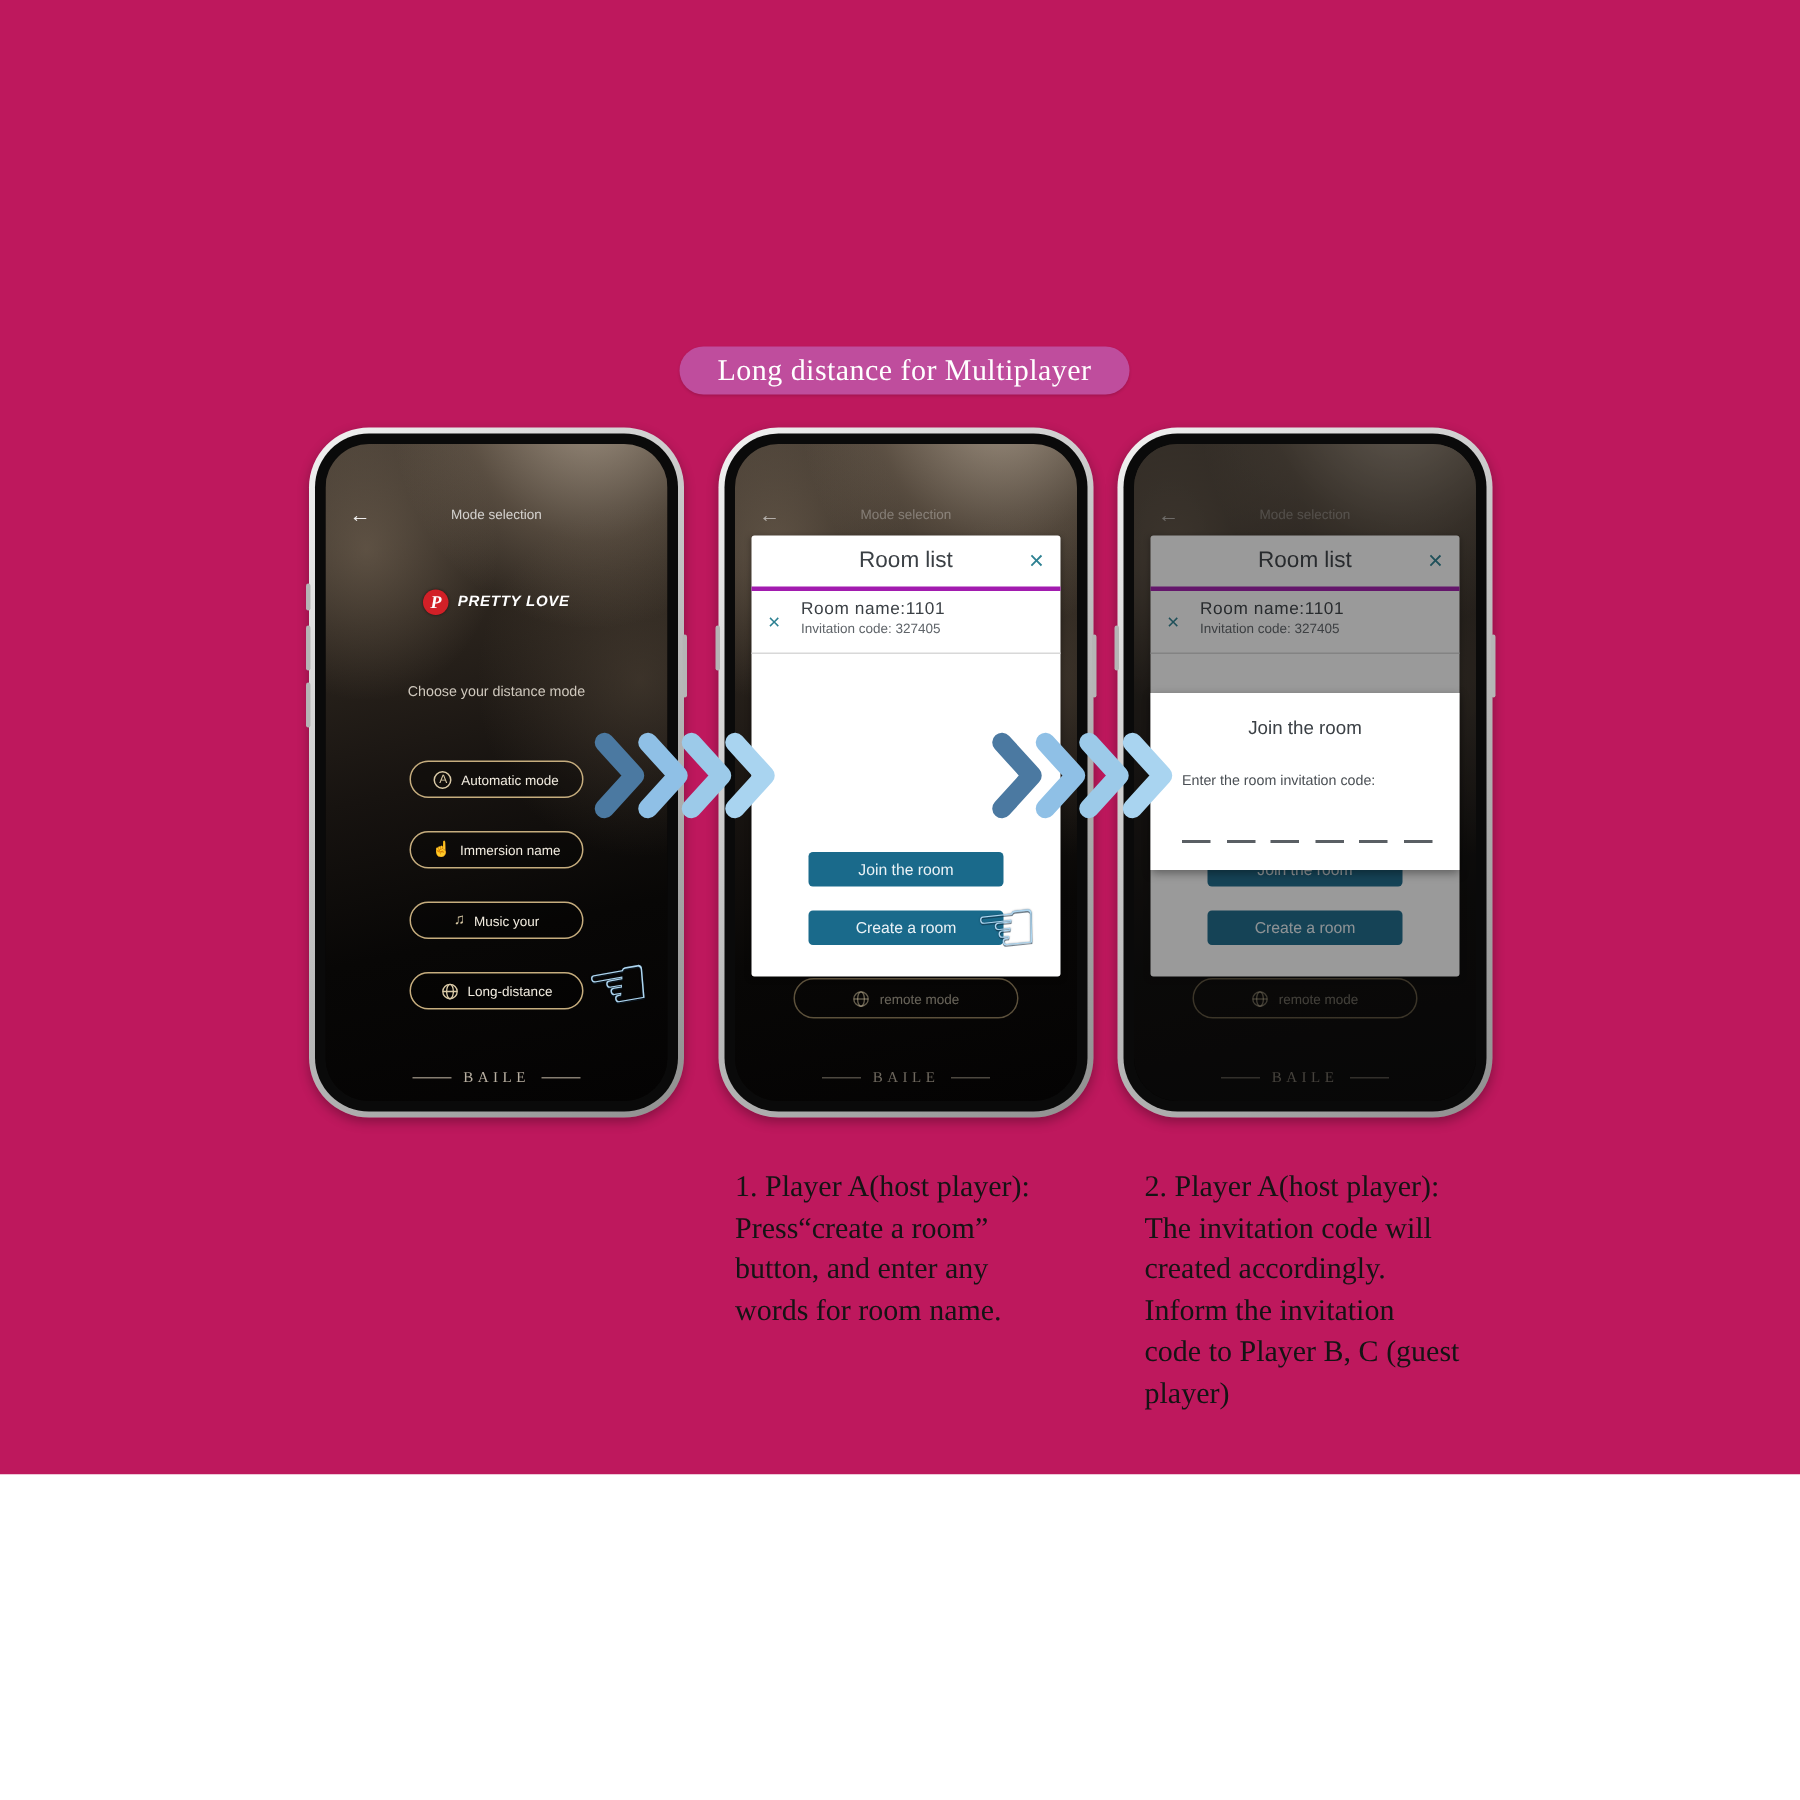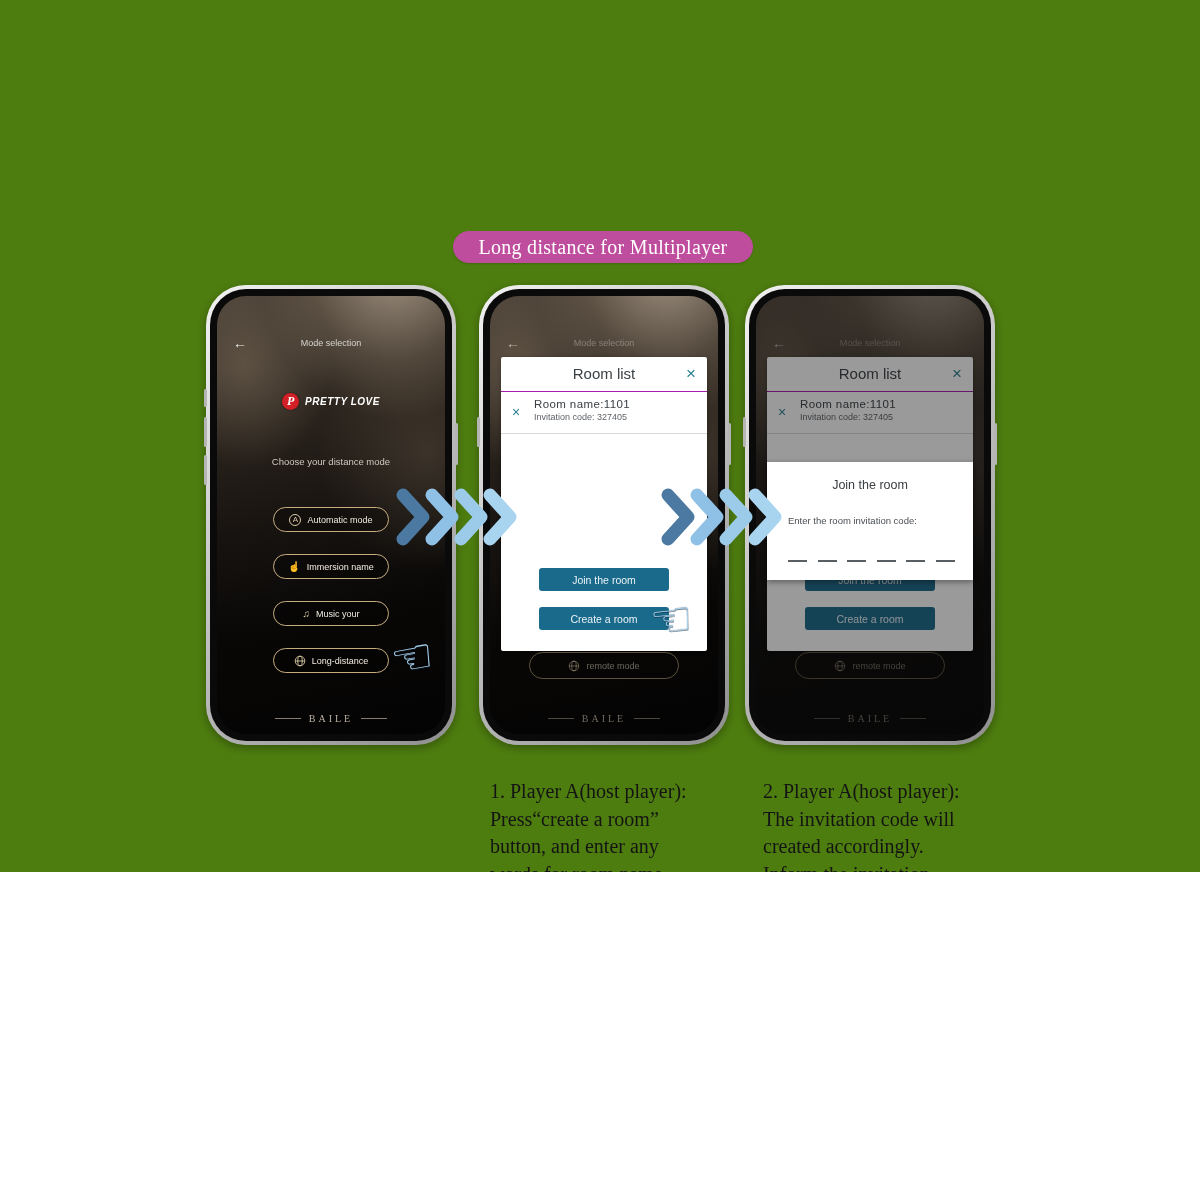--- a/index.html
+++ b/index.html
@@ -1,16 +1,16 @@
 <!DOCTYPE html>
 <html><head>
 <meta charset="utf-8">
 <style>
   html,body{margin:0;padding:0;background:#fff;}
-  .canvas{position:relative;width:1200px;height:872px;background:#4d7c0f;overflow:hidden;
+  .canvas{position:relative;width:1200px;height:983px;background:#be185d;overflow:hidden;
           font-family:"Liberation Sans",sans-serif;}
 
   
   .banner{position:absolute;left:453px;top:231px;width:300px;height:32px;border-radius:17px;
           background:#bf4d9d;display:flex;align-items:center;justify-content:center;
           box-shadow:0 1px 2px rgba(0,0,0,.15);}
   .banner span{color:#fff;font-family:"Liberation Serif",serif;font-size:20px;letter-spacing:.3px;}
 
   
   .phone{position:absolute;top:285px;width:250px;height:460px;border-radius:40px;
@@ -54,21 +54,21 @@
   .m0{top:211px;} .m1{top:258px;} .m2{top:305px;} .m3{top:352px;}
 
   .baile{position:absolute;top:417px;left:0;right:0;display:flex;align-items:center;justify-content:center;gap:8px;
          color:#b9b0a2;font-family:"Liberation Serif",serif;font-size:10px;letter-spacing:3px;text-align:right;}
   .baile .bline{width:26px;height:1px;background:#857d71;}
   .baile.dimmed{color:#6f695f;} .baile.dimmed .bline{background:#4d4840;}
 
   
   .panel{position:absolute;left:11px;top:61px;width:206px;height:294px;background:#fff;border-radius:2px;
          box-shadow:0 1px 4px rgba(0,0,0,.35);box-sizing:border-box;}
-  .panel-head{position:relative;height:34px;border-bottom:1px solid #a21caf;}
+  .panel-head{position:relative;height:34px;border-bottom:3px solid #a21caf;}
   .panel-title{position:absolute;left:0;right:0;text-align:center;line-height:34px;font-size:15px;color:#3b4045;}
   .panel-x{position:absolute;right:11px;top:0;line-height:34px;font-size:17px;color:#2d8192;}
   .room-row{position:relative;height:41px;border-bottom:1px solid #d8d8d8;}
   .room-x{position:absolute;left:11px;top:12px;font-size:14px;color:#2d8192;}
   .room-texts{position:absolute;left:33px;top:6px;}
   .room-name{font-size:11.5px;color:#3b4045;letter-spacing:.4px;}
   .room-code{font-size:9px;color:#5f6469;margin-top:2px;}
   .teal-btn{position:absolute;left:38px;width:130px;height:23px;border-radius:3px;background:#1a6a8b;
             color:#eaf2f6;font-size:10.5px;display:flex;align-items:center;justify-content:center;}
   .join-pos{top:211px;} .create-pos{top:250px;}

